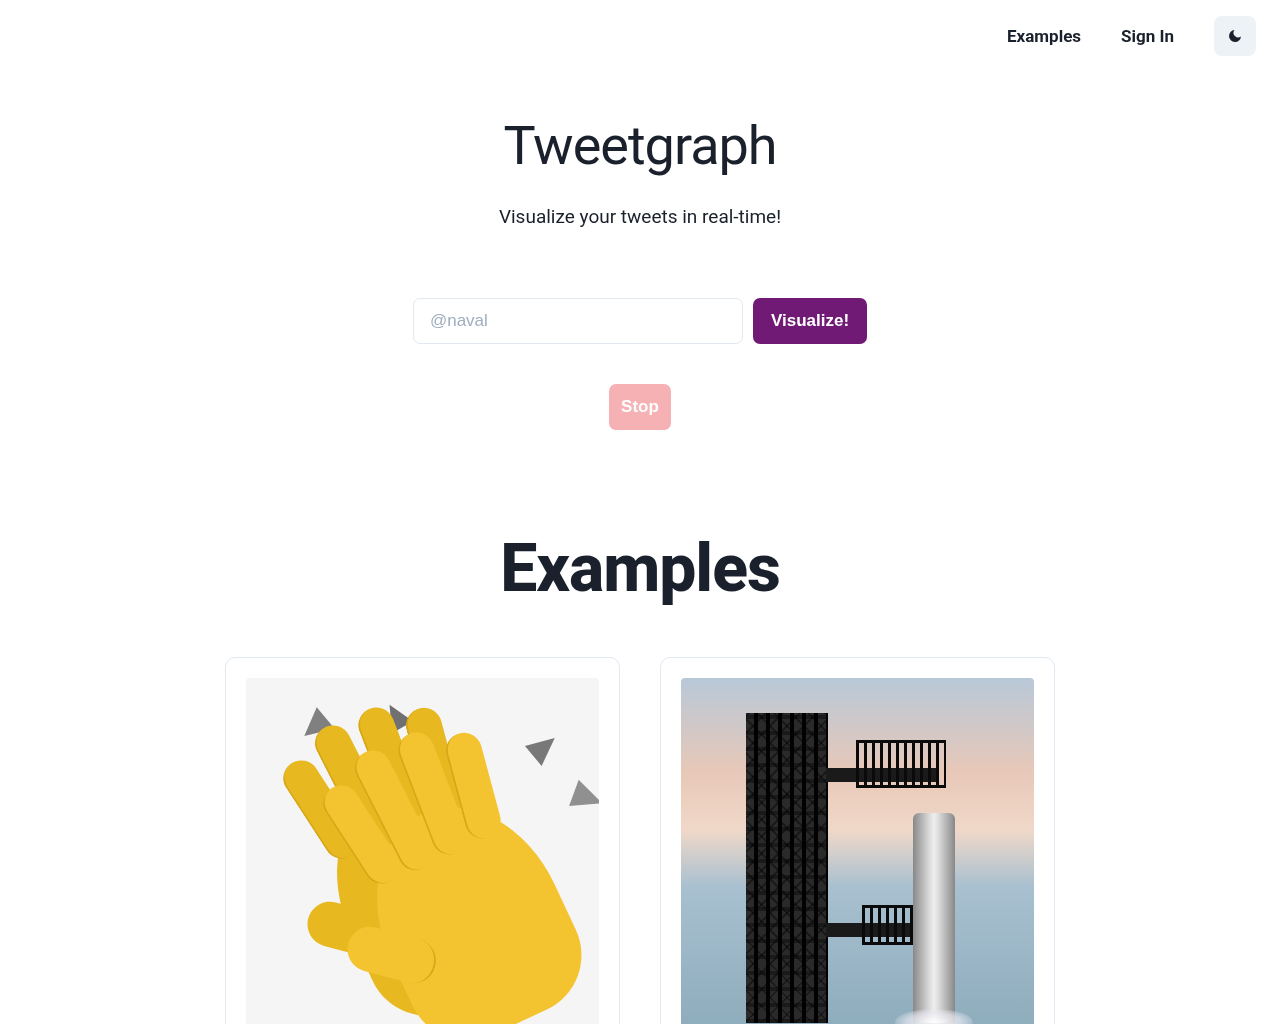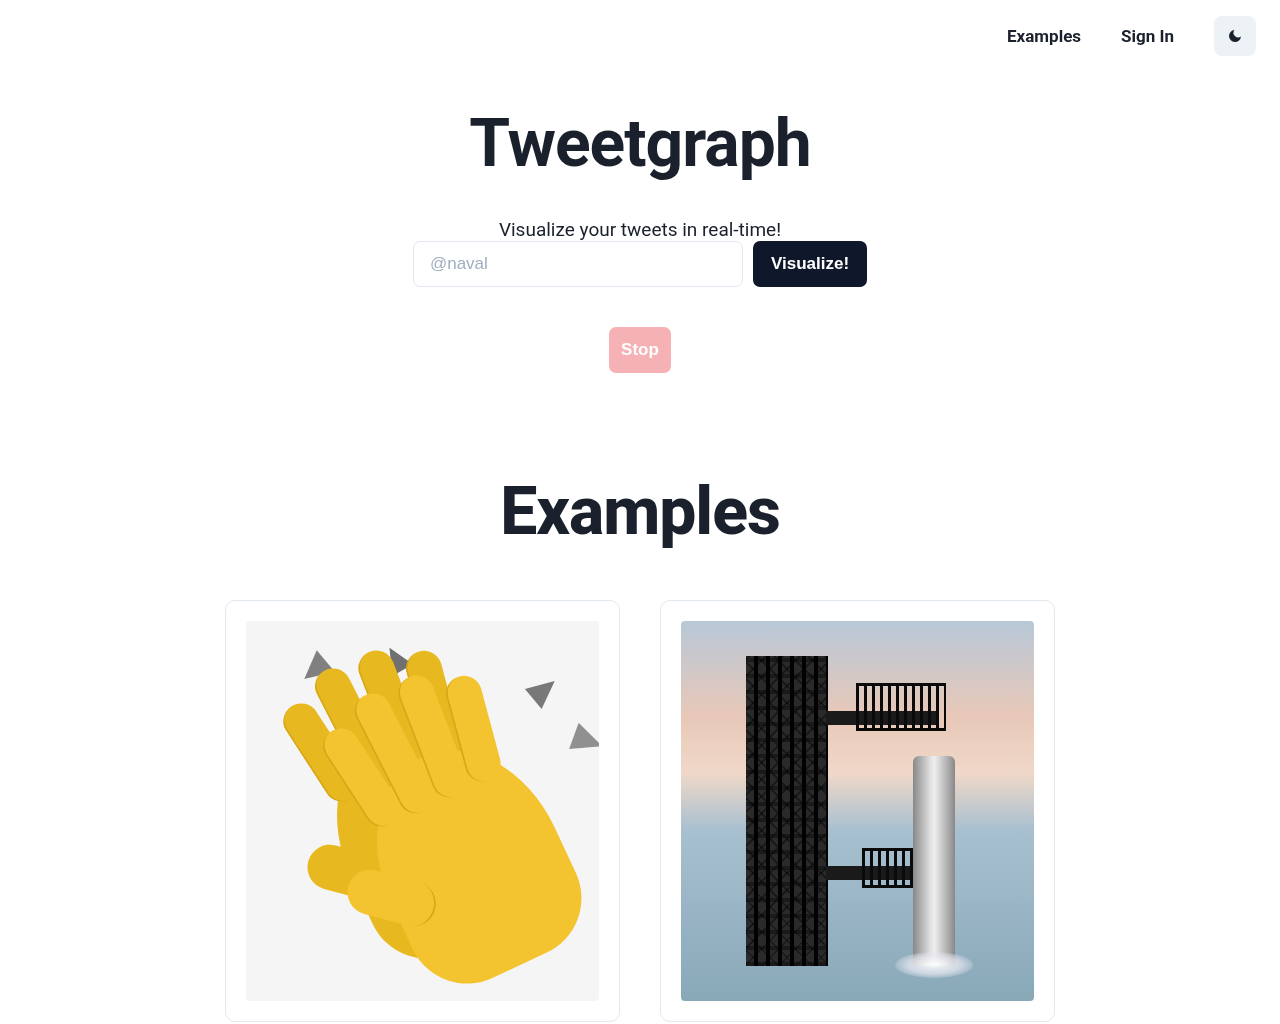--- a/index.html
+++ b/index.html
@@ -45,55 +45,56 @@
     height: 16px;
     fill: #1a202c;
   }
   .container {
     max-width: 870px;
     margin: 0 auto;
     text-align: center;
     padding: 0 20px;
   }
   .title {
-    font-size: 66px;
-    font-weight: 700;
-    color: #1a202c;
-    margin-top: 33px;
+    font-size: 54px;
+    font-weight: 400;
+    color: #1a202c;
+    margin-top: 42px;
     letter-spacing: -1px;
   }
   .subtitle {
     font-size: 19px;
     color: #1a202c;
-    margin-top: 36px;
+    margin-top: 28px;
     font-weight: 400;
   }
   .input-row {
     display: flex;
     justify-content: center;
     align-items: center;
     gap: 10px;
+    margin-top: 70px;
   }
   .handle-input {
     width: 330px;
     height: 46px;
     border: 1px solid #e2e8f0;
     border-radius: 7px;
     padding: 0 16px;
     font-size: 17px;
     color: #1a202c;
     outline: none;
   }
   .handle-input::placeholder {
     color: #a0aec0;
   }
   .visualize-btn {
     height: 46px;
     padding: 0 18px;
-    background: #0f172a;
+    background: #701a75;
     color: #fff;
     border: none;
     border-radius: 7px;
     font-size: 17px;
     font-weight: 600;
     cursor: pointer;
   }
   .stop-btn {
     margin-top: 40px;
     height: 46px;

